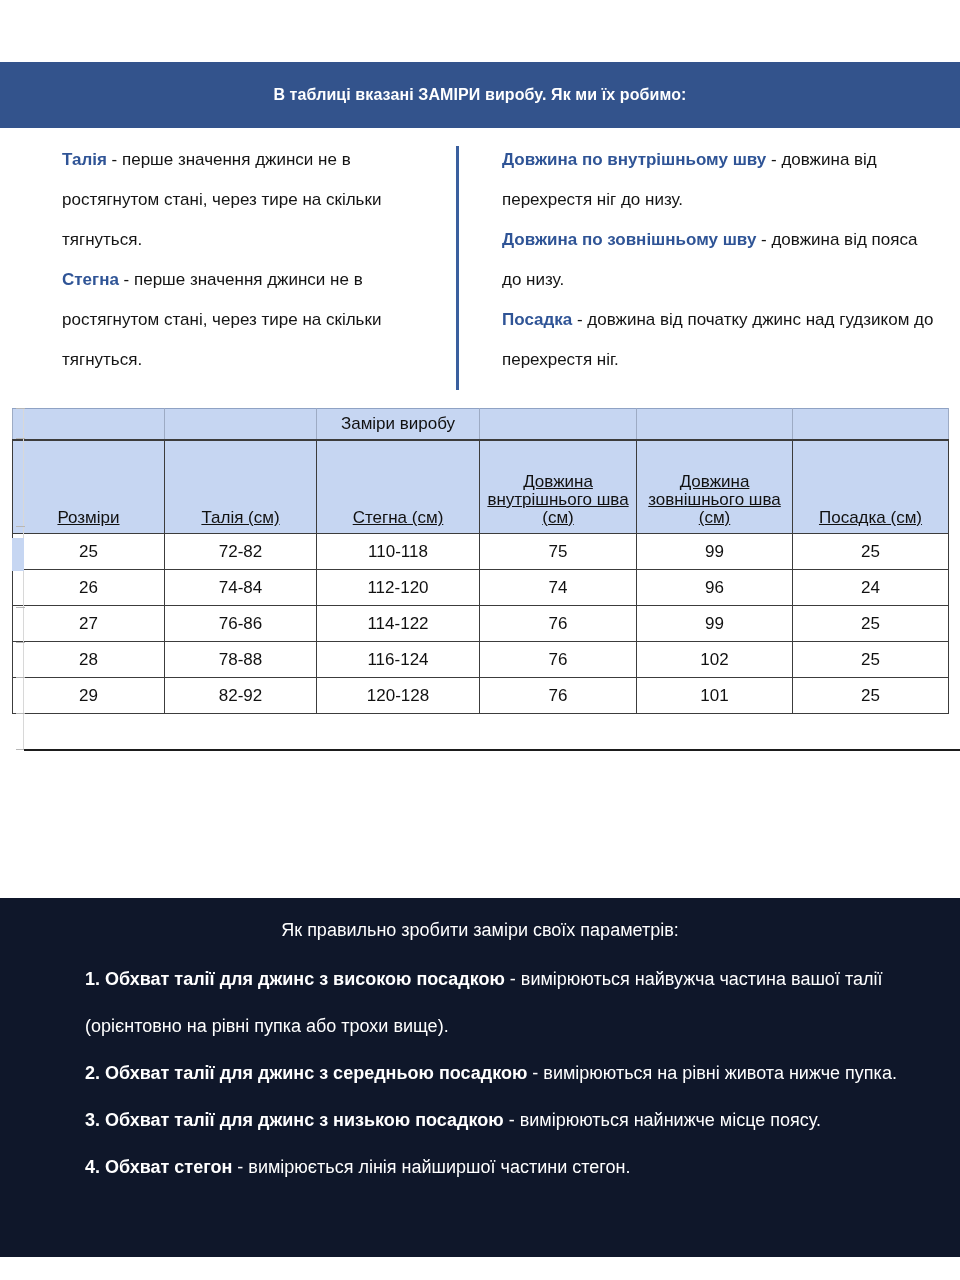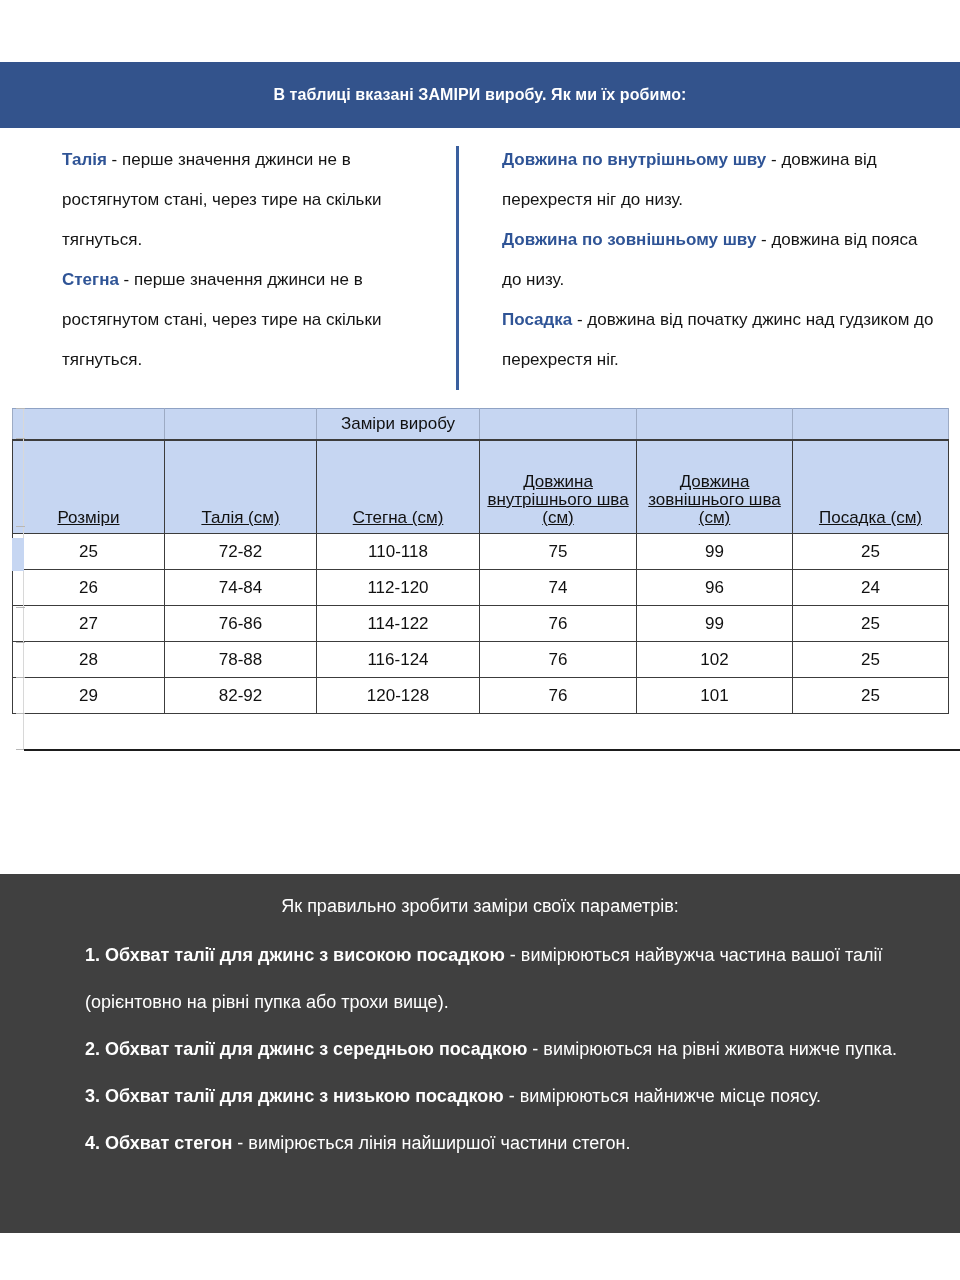--- a/index.html
+++ b/index.html
@@ -151,24 +151,24 @@
     left: 4px;
     width: 9px;
     height: 1px;
     background: #b7b7b7;
   }
 
   
   .bottom-panel {
     position: absolute;
     left: 0;
-    top: 874px;
+    top: 898px;
     width: 960px;
     height: 359px;
-    background: #404040;
+    background: #0f172a;
     color: #ffffff;
   }
   .bottom-heading {
     position: absolute;
     top: 22px;
     left: 0;
     width: 960px;
     text-align: center;
     font-size: 18px;
   }

